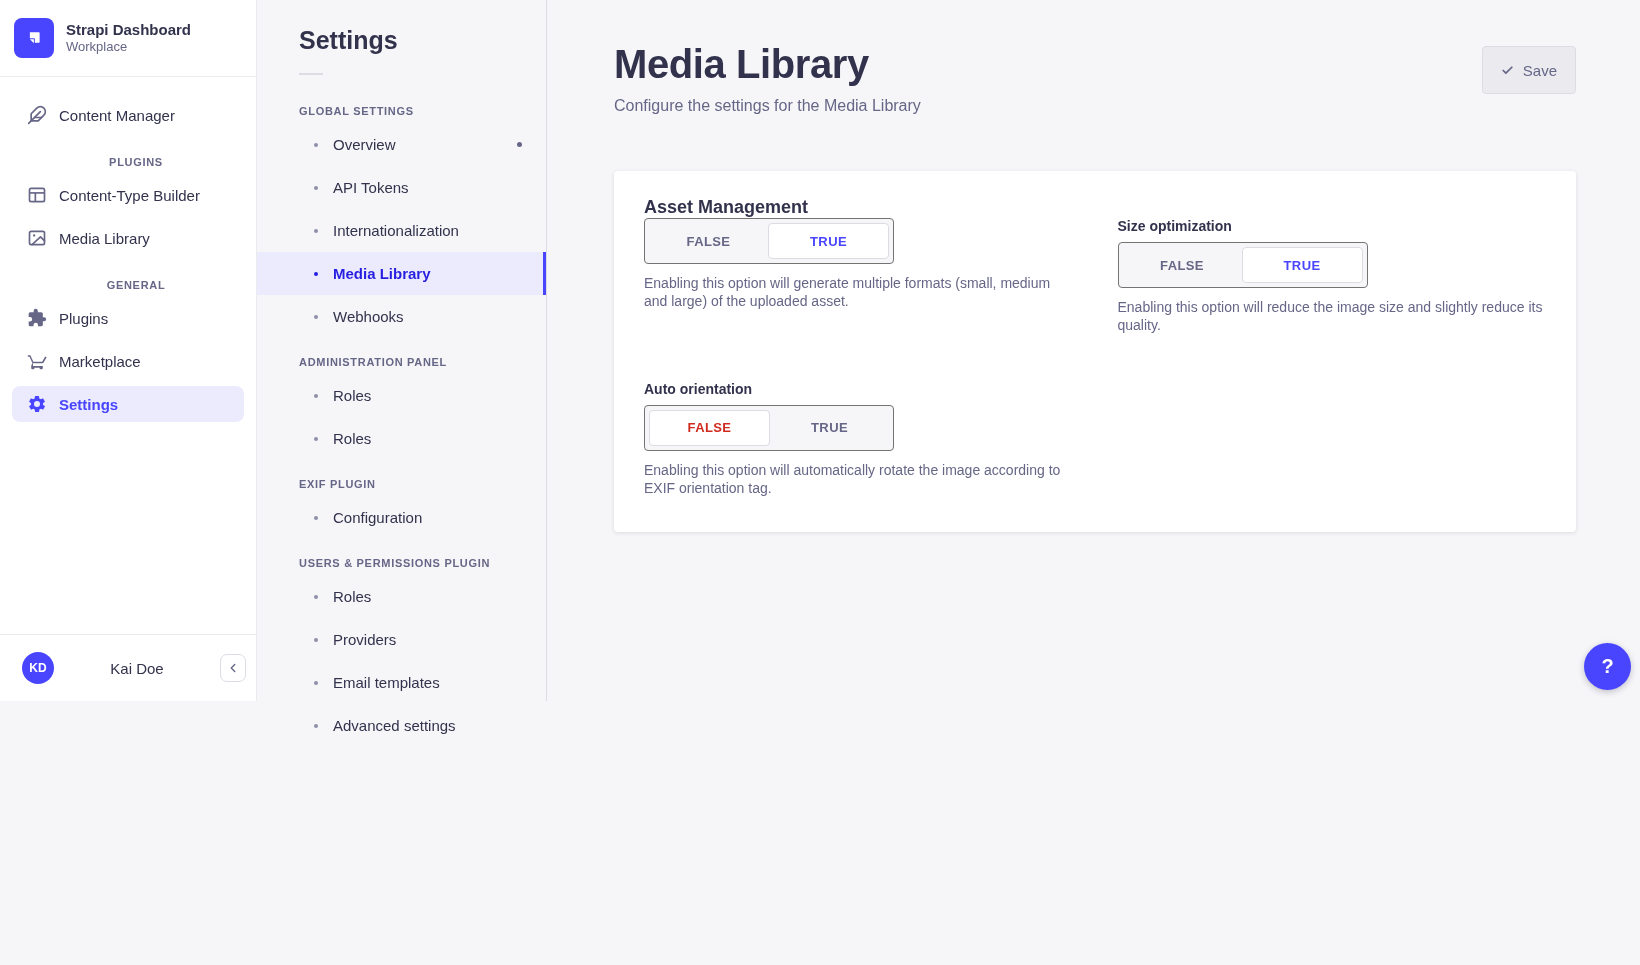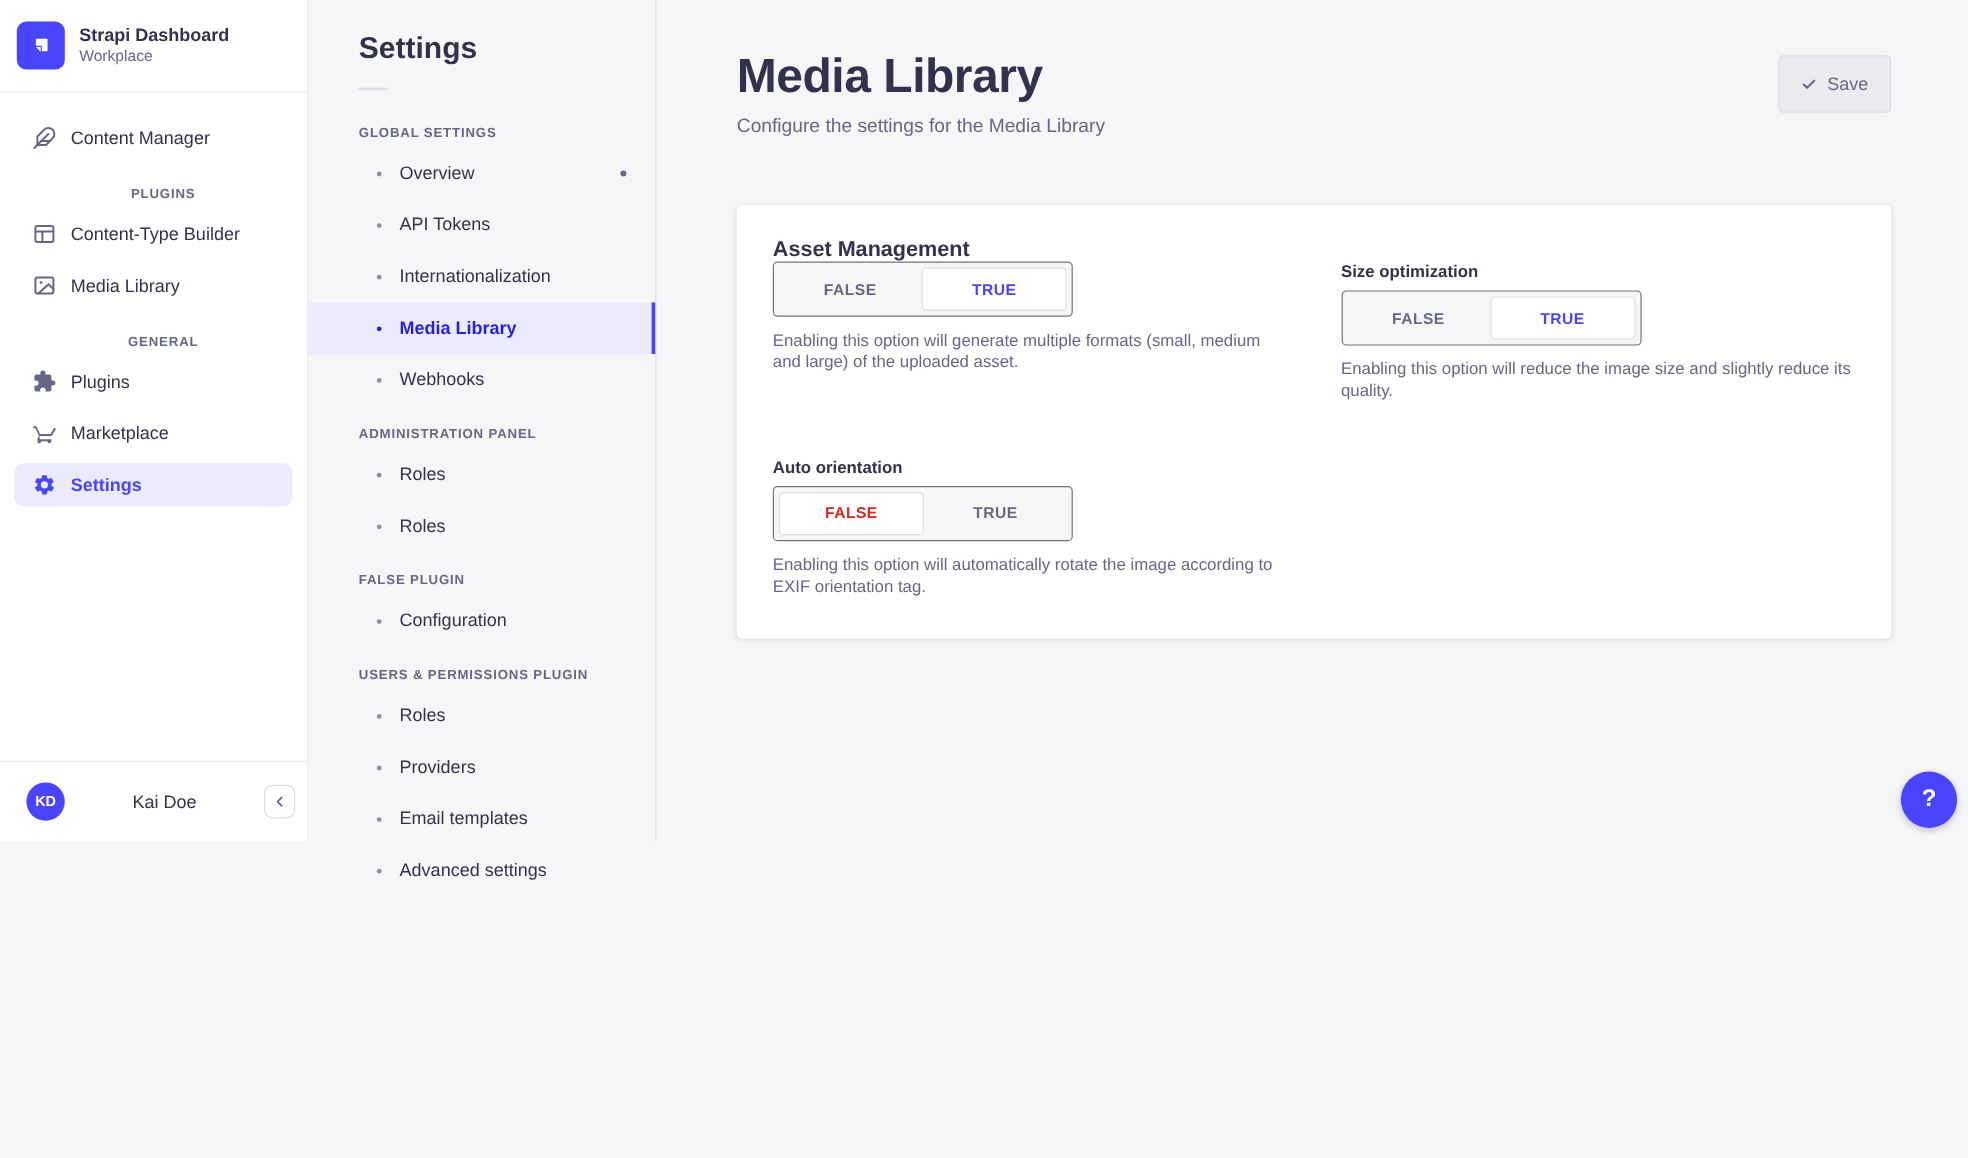--- a/index.html
+++ b/index.html
@@ -193,21 +193,21 @@
         <span class="bullet"></span>
         <span>Roles</span>
       </a>
       <a class="sn-item">
         <span class="bullet"></span>
         <span>Roles</span>
       </a>
     </div>
 
     <div class="sn-section">
-      <div class="sn-label">FALSE PLUGIN</div>
+      <div class="sn-label">EXIF PLUGIN</div>
       <a class="sn-item">
         <span class="bullet"></span>
         <span>Configuration</span>
       </a>
     </div>
 
     <div class="sn-section">
       <div class="sn-label">USERS &amp; PERMISSIONS PLUGIN</div>
       <a class="sn-item">
         <span class="bullet"></span>

